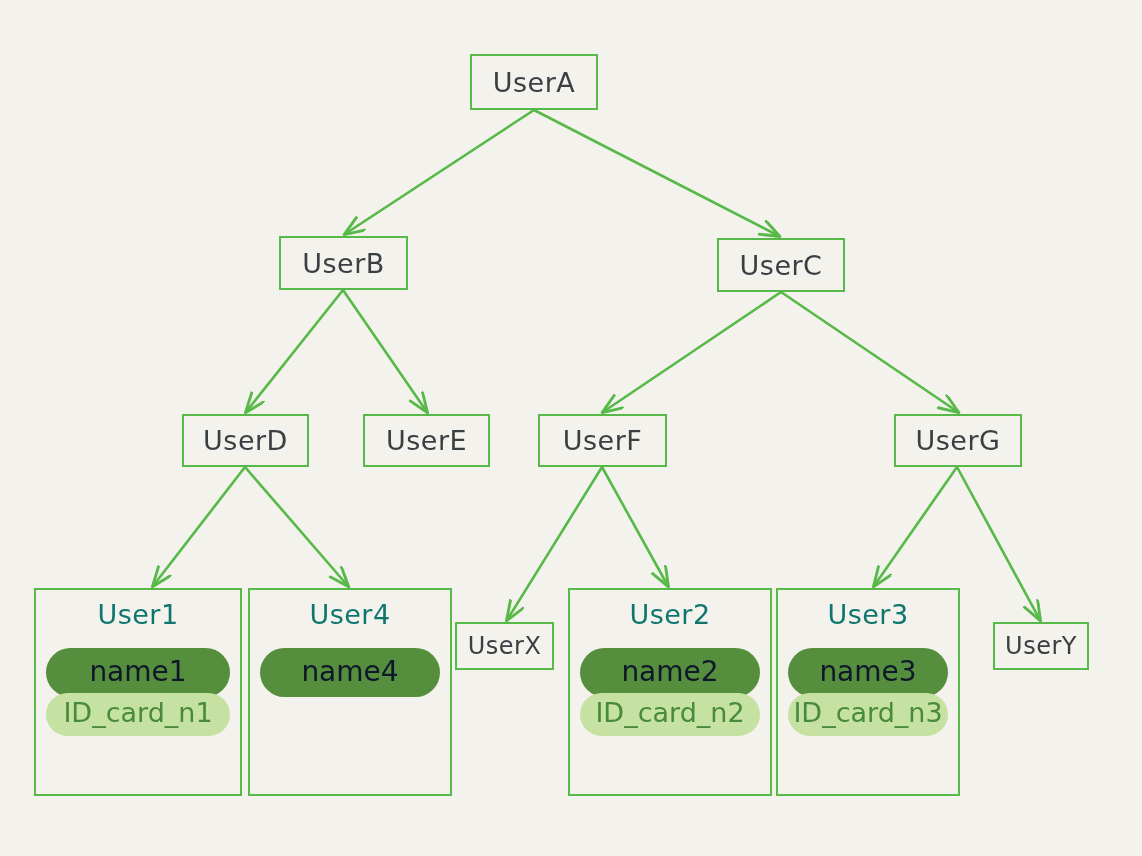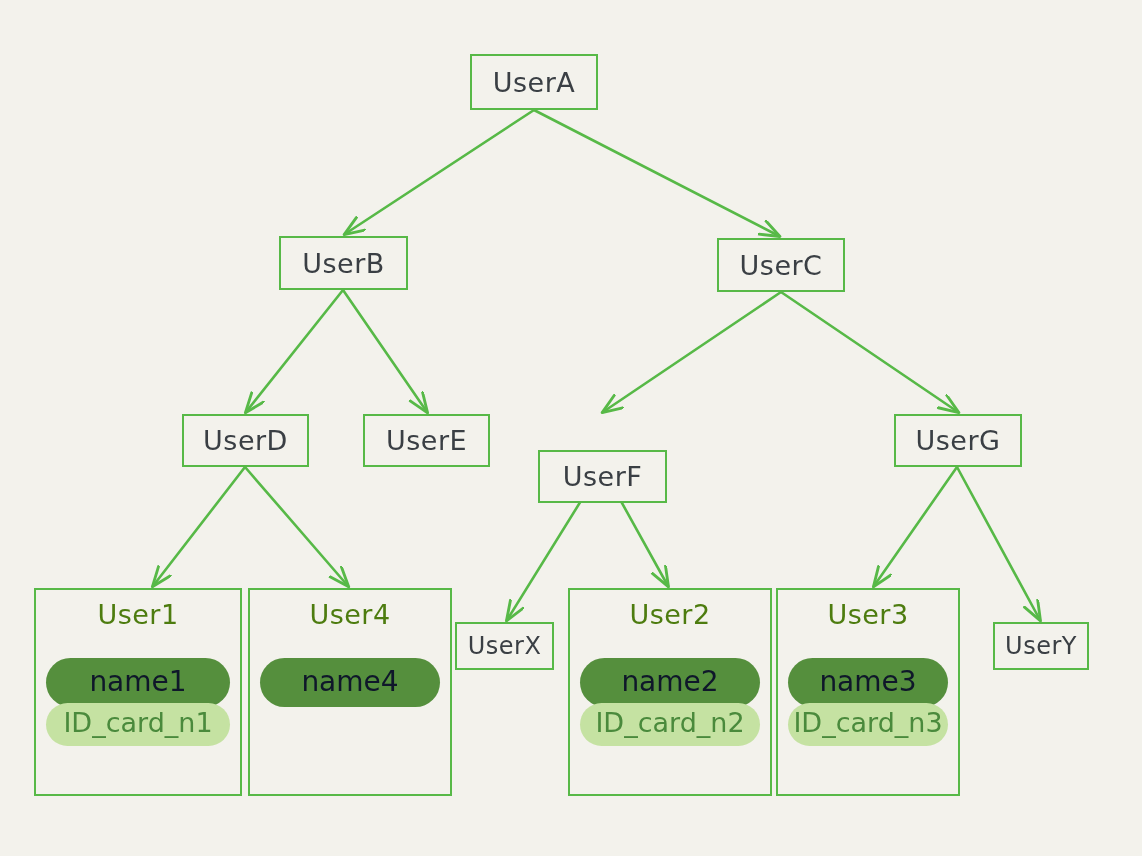--- a/index.html
+++ b/index.html
@@ -50,25 +50,25 @@
     box-sizing: border-box;
     border: 2.5px solid #57b947;
     background: #f3f2ec;
     z-index: 3;
     display: flex;
     flex-direction: column;
     align-items: center;
     padding: 9px 10px 12px 10px;
   }
   .card-title {
-    color: #4d7c0f;
+    color: #0f766e;
     font-size: 27px;
     letter-spacing: 0.5px;
     white-space: nowrap;
-    margin-bottom: 28px;
+    margin-bottom: 18px;
   }
   .pill-dark {
     width: 100%;
     box-sizing: border-box;
     background: #558f3d;
     color: #0f172a;
     border-radius: 26px;
     font-size: 28px;
     text-align: center;
     padding: 7px 6px 9px 6px;
@@ -125,21 +125,21 @@
       </div>
       <div class="node" style="left: 717px; top: 238px; width: 128px; height: 54px;">
         <span>UserC</span>
       </div>
       <div class="node" style="left: 182px; top: 414px; width: 127px; height: 53px;">
         <span>UserD</span>
       </div>
       <div class="node" style="left: 363px; top: 414px; width: 127px; height: 53px;">
         <span>UserE</span>
       </div>
-      <div class="node" style="left: 538px; top: 414px; width: 129px; height: 53px; margin-top: 36px;">
+      <div class="node" style="left: 538px; top: 414px; width: 129px; height: 53px;">
         <span>UserF</span>
       </div>
       <div class="node" style="left: 894px; top: 414px; width: 128px; height: 53px;">
         <span>UserG</span>
       </div>
       <div class="node small" style="left: 455px; top: 622px; width: 99px; height: 48px; align-items: center;">
         <span>UserX</span>
       </div>
       <div class="node small" style="left: 993px; top: 622px; width: 96px; height: 48px;">
         <span>UserY</span>

